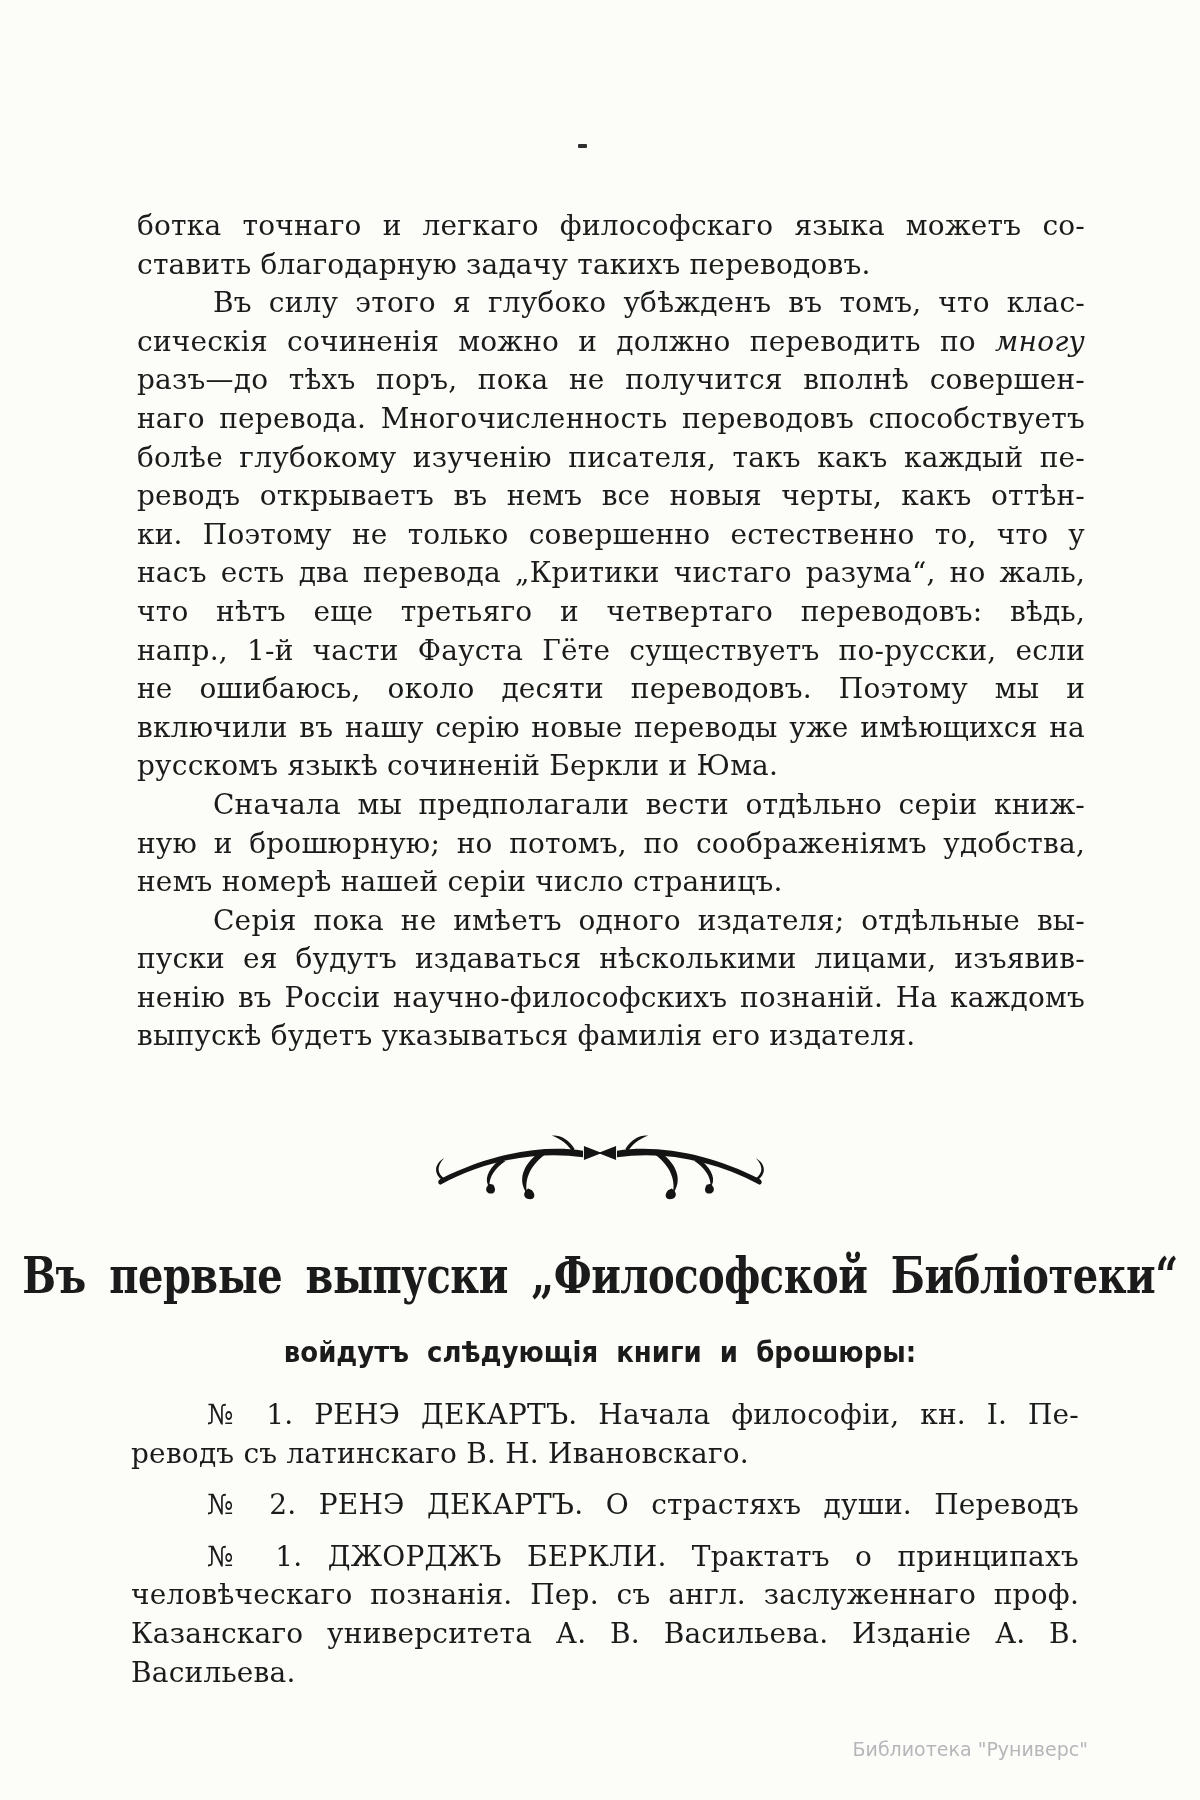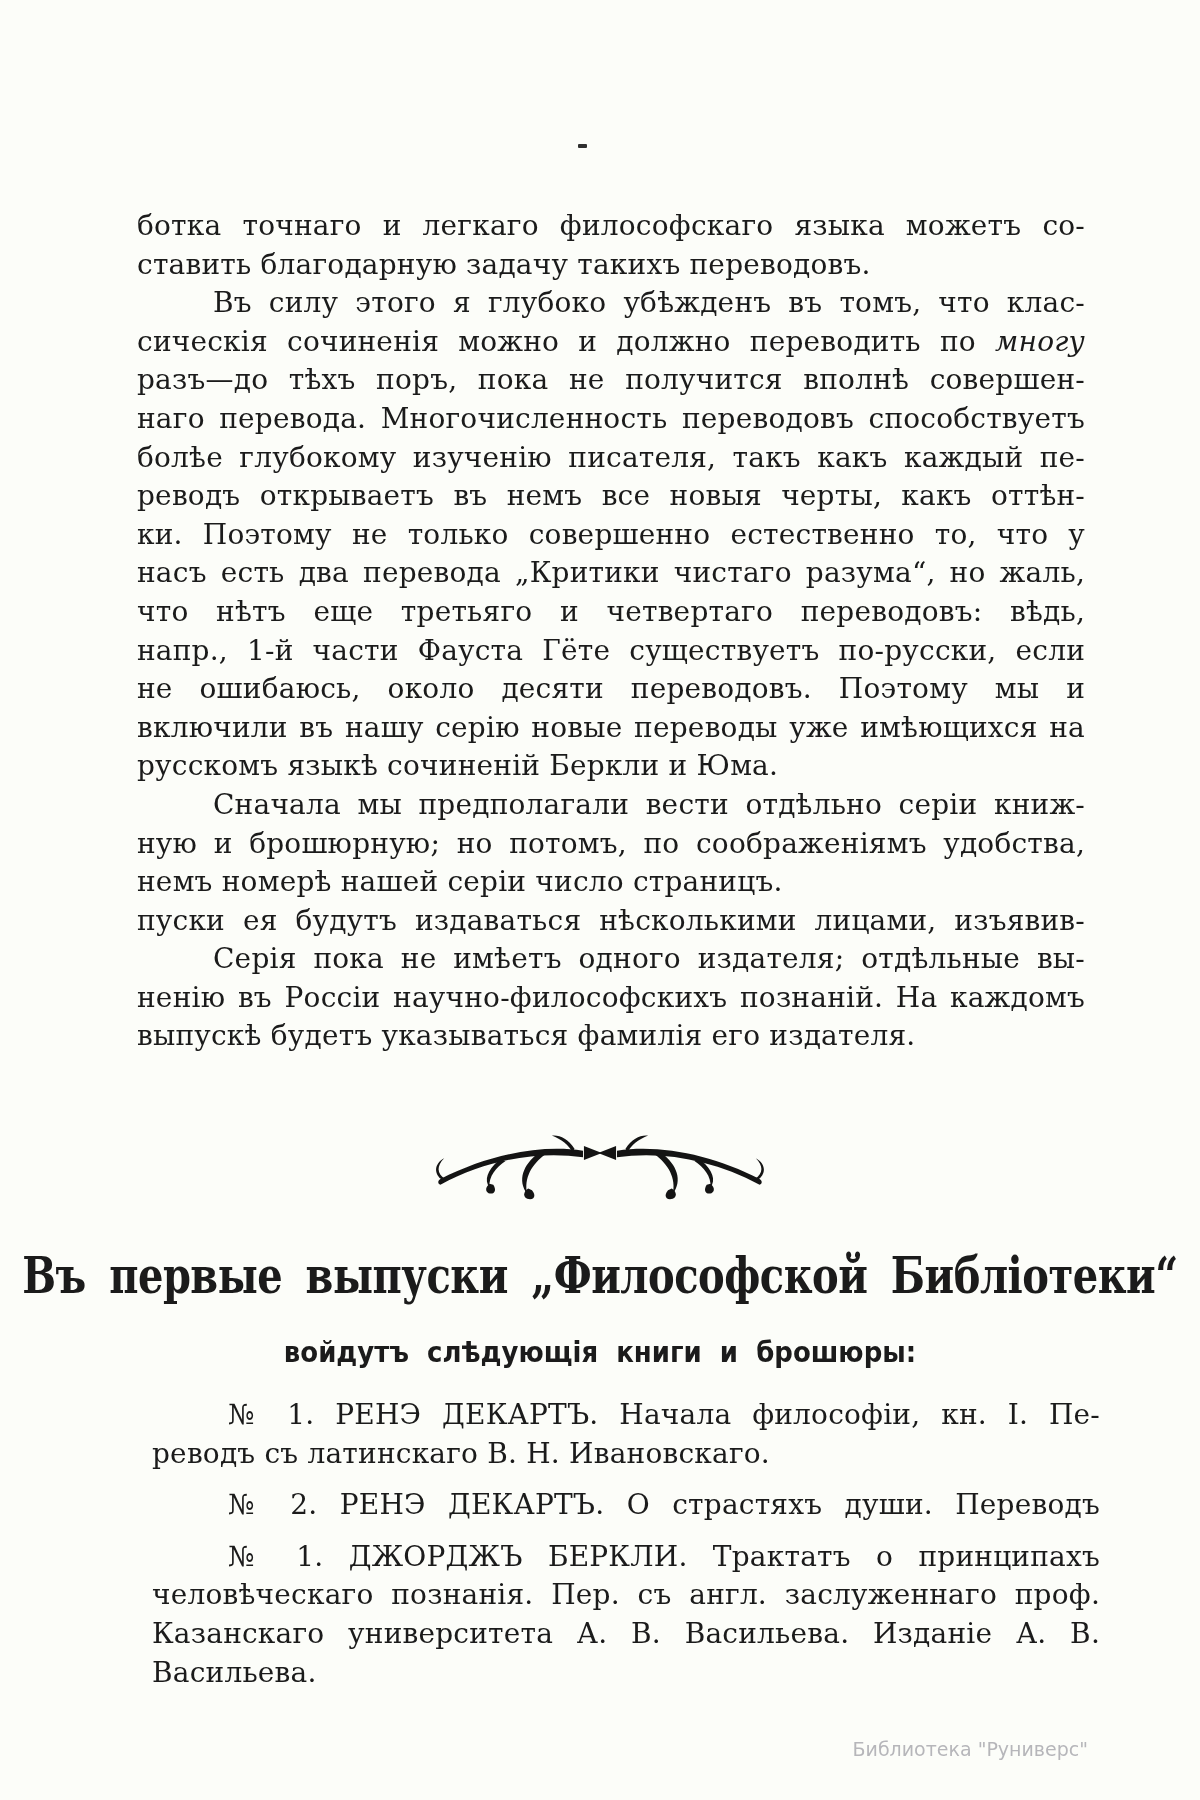--- a/index.html
+++ b/index.html
@@ -48,21 +48,21 @@
     position:absolute;left:0;top:1336px;width:1200px;
     text-align:center;
     font-family:"DejaVu Sans",sans-serif;
     font-weight:bold;
     font-size:26px;
     word-spacing:9px;
     transform:scaleY(1.1);
     transform-origin:center top;
   }
   .book-list{
-    position:absolute;left:152px;top:1396px;width:948px;
+    position:absolute;left:131px;top:1396px;width:948px;
   }
   .list-item{margin-bottom:13px;}
   .watermark{
     position:absolute;right:112px;top:1738px;
     font-family:"DejaVu Sans",sans-serif;
     font-size:19px;
     color:#b6b6ba;
   }
 </style>
 </head>
@@ -91,22 +91,22 @@
         <div class="tline">не ошибаюсь, около десяти переводовъ. Поэтому мы и</div>
         <div class="tline">включили въ нашу серію новые переводы уже имѣющихся на</div>
         <div class="tline last">русскомъ языкѣ сочиненій Беркли и Юма.</div>
       </div>
       <div>
         <div class="tline ind">Сначала мы предполагали вести отдѣльно серіи книж-</div>
         <div class="tline">ную и брошюрную; но потомъ, по соображеніямъ удобства,</div>
         <div class="tline last">немъ номерѣ нашей серіи число страницъ.</div>
       </div>
       <div>
+        <div class="tline ind">Серія пока не имѣетъ одного издателя; отдѣльные вы-</div>
         <div class="tline">пуски ея будутъ издаваться нѣсколькими лицами, изъявив-</div>
-        <div class="tline ind">Серія пока не имѣетъ одного издателя; отдѣльные вы-</div>
         <div class="tline">ненію въ Россіи научно-философскихъ познаній. На каждомъ</div>
         <div class="tline last">выпускѣ будетъ указываться фамилія его издателя.</div>
       </div>
     </div>
 
   <svg class="ornament" viewBox="0 0 360 76" aria-hidden="true">
     <defs>
       <g id="orn-half" fill="#141414" stroke="none">
         <polygon points="197,21 178,28.5 197,36"></polygon>
         <path d="M198,26 C245,19 300,31 349,56 C352,58 352,61 349,62 C300,36 247,26 198,33 Z"></path>

